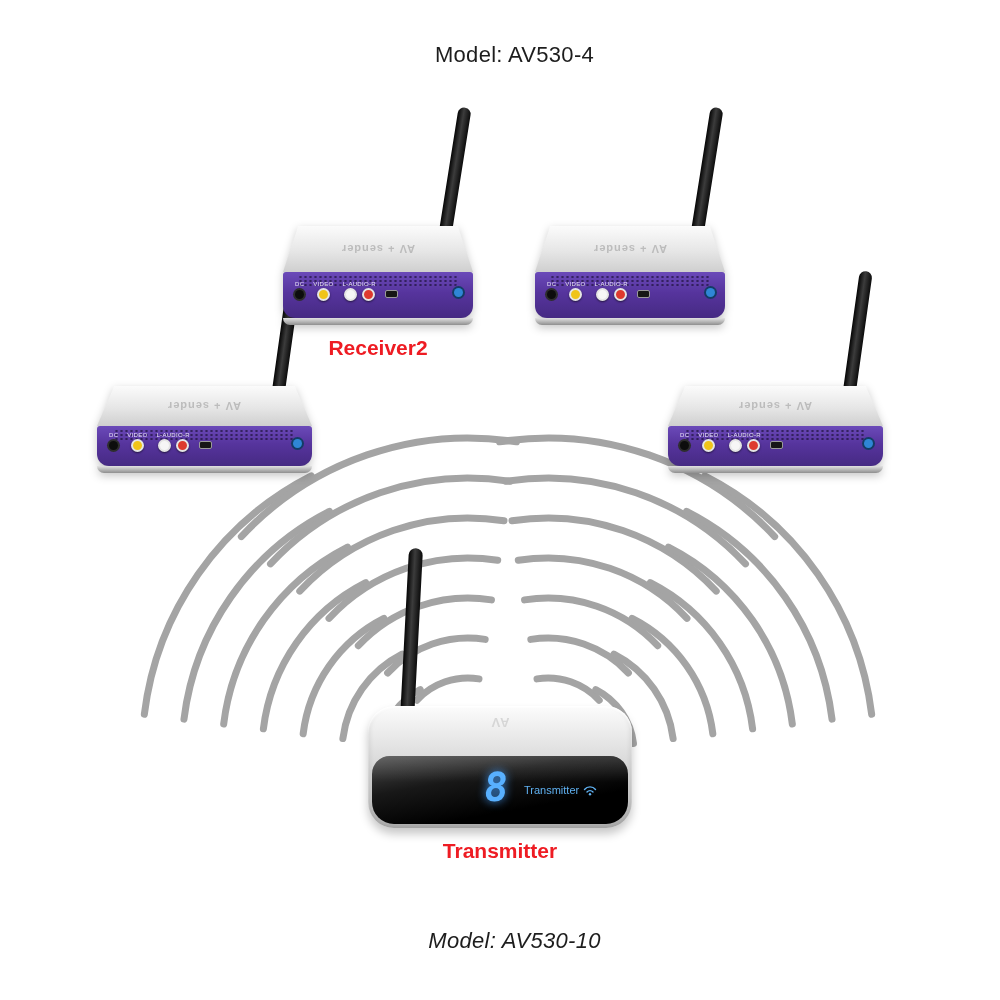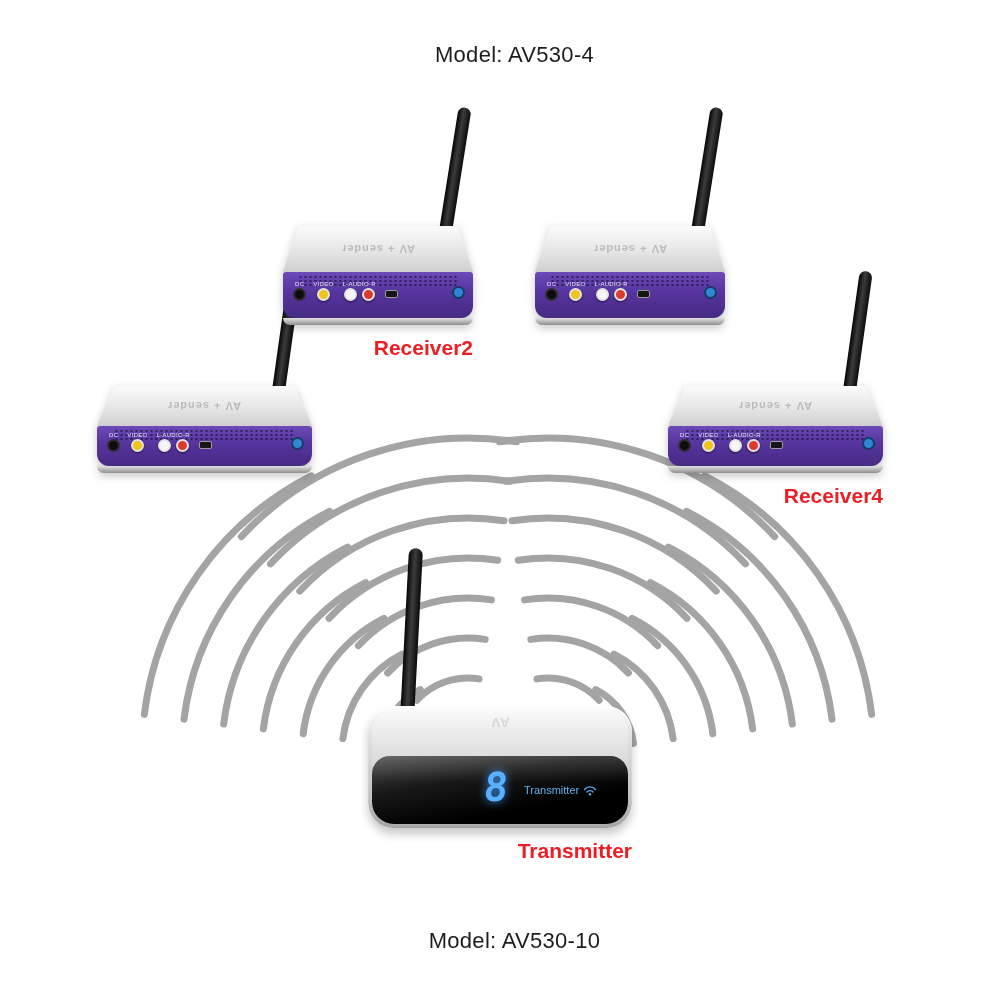--- a/index.html
+++ b/index.html
@@ -2,21 +2,21 @@
 <html><head>
 <meta charset="utf-8">
 <style>
   * { margin:0; padding:0; box-sizing:border-box; }
   html,body { background:#ffffff; }
   body { font-family:"Liberation Sans", sans-serif; }
   .canvas { position:relative; width:1000px; height:1000px; margin:0 auto; background:#fff; overflow:hidden; }
 
   .model-text { position:absolute; width:100%; text-align:center; font-size:22px; color:#1d1d1d; letter-spacing:.3px;padding-left:29px; }
   .model-top { top:42px; }
-  .model-bottom { top:928px; }
+  .model-bottom { top:928px;font-style:italic; }
 
   
   .signals { position:absolute; left:0; top:0; z-index:1; pointer-events:none; }
 
   
   .device { position:absolute; z-index:2; }
 
   
   .antenna { position:absolute; width:13px; background:linear-gradient(90deg,#050505,#3c3c3c 45%,#0b0b0b); border-radius:7px 7px 3px 3px; transform-origin:bottom center; z-index:0; }
   .type-a .antenna { height:132px; top:-120px; right:22px; transform:rotate(9deg); }
@@ -49,21 +49,21 @@
   .dc { width:9px; height:9px; background:#0d0d0d; box-shadow:0 0 0 2px #2e2e2e; margin-top:2px; }
   .rca { width:13px; height:13px; border:2px solid #e5e5e5; box-shadow:0 1px 2px rgba(0,0,0,.55); }
   .rca.yellow { background:#f0c419; }
   .rca.white { background:#f6f6f6; }
   .rca.red { background:#dd3a2e; }
   .usb { width:13px; height:8px; background:#161616; border:1px solid #9a9a9a; border-radius:2px; margin-top:9px; }
   .blue { width:9px; height:9px; background:#2f86d6; box-shadow:0 0 0 2px #143c66; margin-left:auto; margin-top:7px; }
 
   .r-base { height:7px; background:linear-gradient(180deg,#e2e2e2,#8f8f8f); border-radius:0 0 14px 14px; }
 
-  .device-label { width:100%; text-align:right; margin-top:11px; font-size:21px; font-weight:bold; color:#ee1c23; }
+  .device-label { width:100%; text-align:center; margin-top:11px; font-size:21px; font-weight:bold; color:#ee1c23; }
 
   
   .pos-r1 { left:97px;  top:386px; }
   .pos-r2 { left:283px; top:226px; }
   .pos-r3 { left:535px; top:226px; }
   .pos-r4 { left:668px; top:386px; }
   .transmitter-device { left:368px; top:548px; width:264px; }
 
   
   .t-body { position:relative; z-index:1; width:264px; height:122px; margin-top:158px; border-radius:26px;
@@ -220,21 +220,20 @@
               <span class="dot rca white"></span>
               <span class="dot rca red"></span>
             </span>
           </div>
           <span class="usb"></span>
           <span class="dot blue"></span>
         </div>
       </div>
       <div class="r-base"></div>
     </div>
-    <div class="device-label">Receiver4</div>
   </div>
 
   <div class="device transmitter-device">
     <div class="antenna t-ant"></div>
     <div class="t-body">
       <span class="t-top-text">AV</span>
       <div class="t-front">
         <span class="t-display">8</span>
         <span class="t-ptext">
           <span>Transmitter</span>

